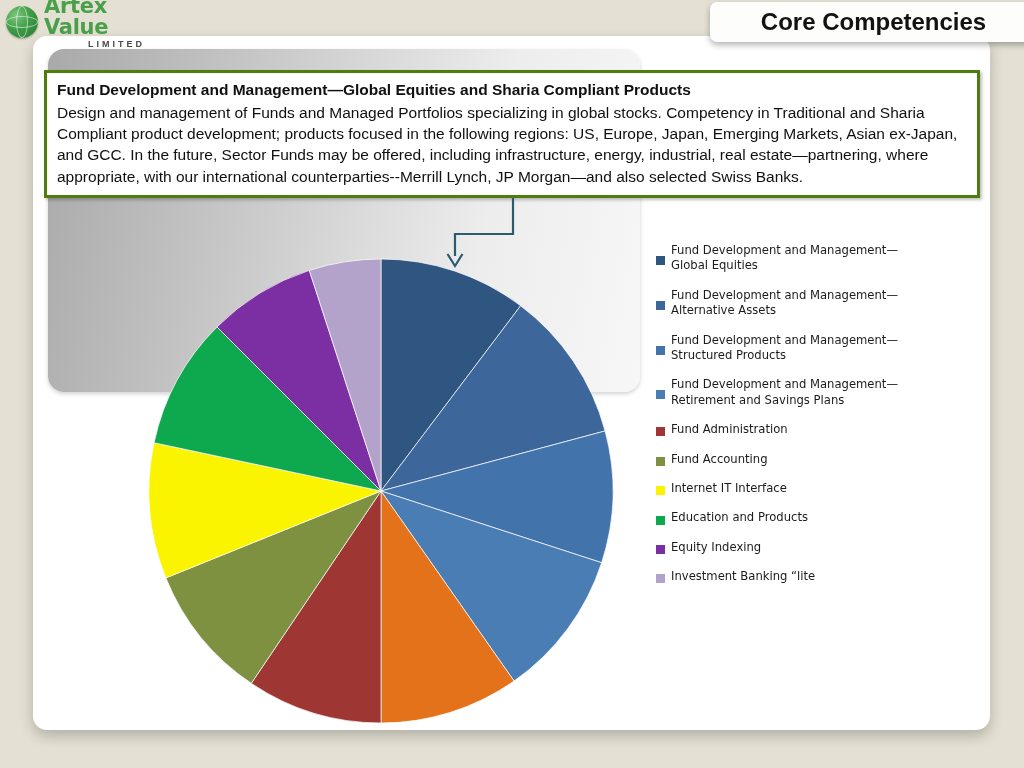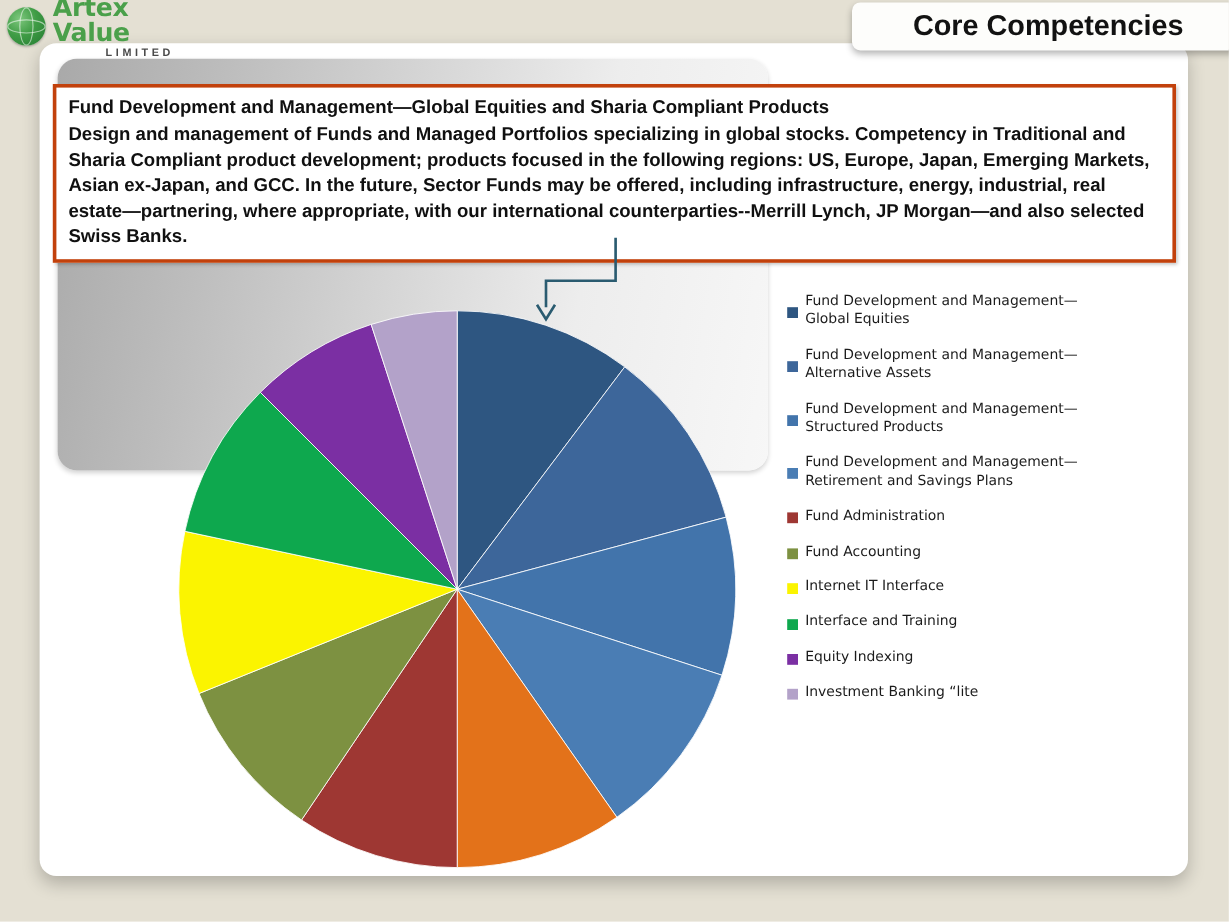--- a/index.html
+++ b/index.html
@@ -81,34 +81,33 @@
     border-radius: 16px;
     background: linear-gradient(100deg, #a9a9a9 0%, #bdbdbd 22%, #d6d6d6 48%, #ededed 72%, #f7f7f7 100%);
     box-shadow: 0 2px 4px rgba(0,0,0,0.18);
   }
 
   
   #desc-box {
     position: absolute;
     left: 44px; top: 70px;
     width: 936px;
-    border: 3px solid #c2410c;
+    border: 3px solid #4d7c0f;
     background: #ffffff;
     padding: 7px 10px 8px 10px;
     box-sizing: border-box;
     box-shadow: 2px 2px 3px rgba(0,0,0,0.25);
   }
   #desc-title {
     font-size: 15.5px; font-weight: bold; color: #101010;
     margin: 0 0 1px 0; line-height: 1.35;
   }
   #desc-body {
     font-size: 15.5px; color: #101010; line-height: 1.37;
     margin: 0;
-    font-weight: bold;
   }
 
   
   #connector { position: absolute; left: 440px; top: 198px; z-index: 12; }
 
   
   #pie-wrap { position: absolute; left: 146px; top: 256px; z-index: 8; }
 
   
   #legend {
@@ -207,21 +206,21 @@
     <div class="legend-item">
       <span class="legend-swatch" style="background: rgb(125, 145, 65);"></span>
       <span class="legend-label">Fund Accounting</span>
     </div>
     <div class="legend-item">
       <span class="legend-swatch" style="background: rgb(251, 244, 0);"></span>
       <span class="legend-label">Internet IT Interface</span>
     </div>
     <div class="legend-item">
       <span class="legend-swatch" style="background: rgb(14, 168, 78);"></span>
-      <span class="legend-label">Interface and Training</span>
+      <span class="legend-label">Education and Products</span>
     </div>
     <div class="legend-item">
       <span class="legend-swatch" style="background: rgb(123, 47, 163);"></span>
       <span class="legend-label">Equity Indexing</span>
     </div>
     <div class="legend-item">
       <span class="legend-swatch" style="background: rgb(179, 162, 201);"></span>
       <span class="legend-label">Investment Banking “lite</span>
     </div>
   </div>

